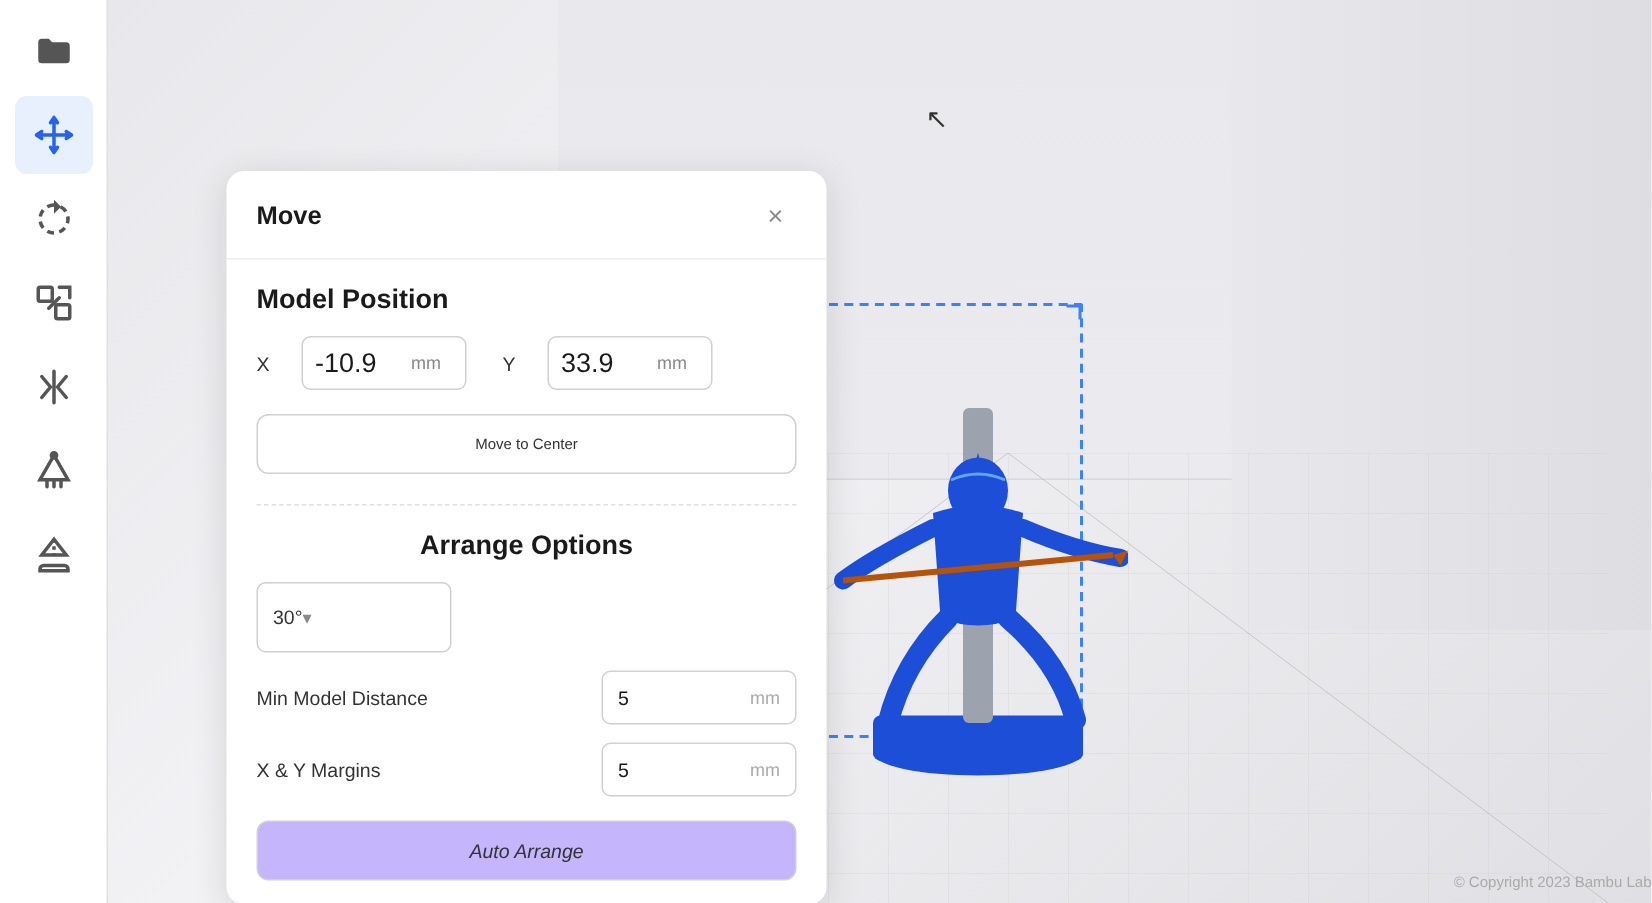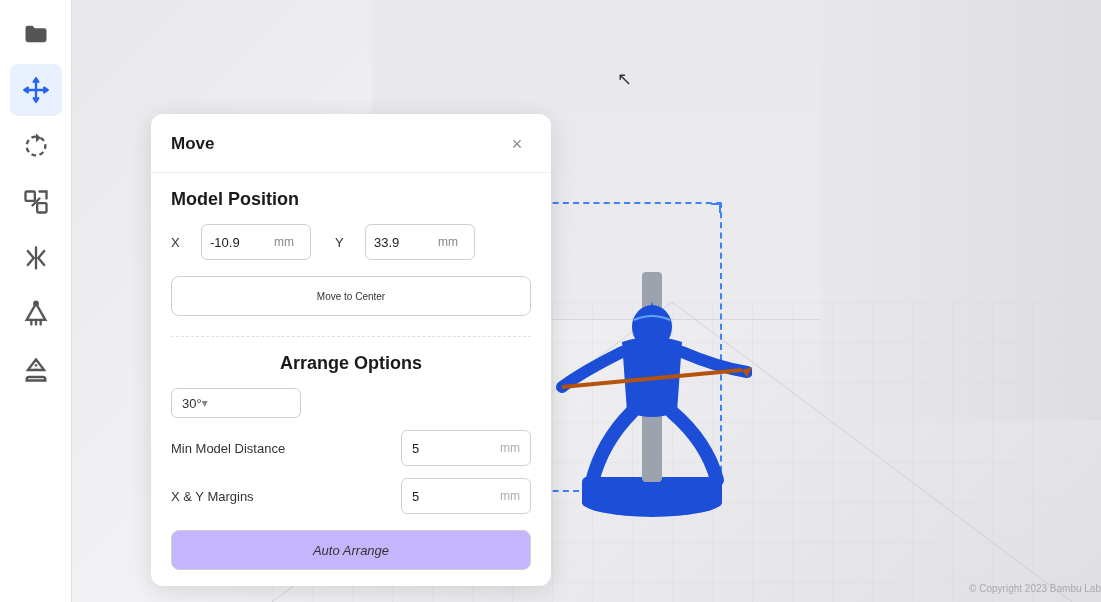--- a/index.html
+++ b/index.html
@@ -210,21 +210,21 @@
       border: 1px solid #d0d0d0;
       border-radius: 6px;
       padding: 0 8px;
       height: 36px;
       width: 110px;
     }
 
     .position-input input {
       border: none;
       outline: none;
-      font-size: 13px;
+      font-size: 18px;
       color: #1a1a1a;
       width: 60px;
       background: transparent;
     }
 
     .position-unit {
       font-size: 12px;
       color: #888;
       margin-left: 4px;
     }
@@ -263,21 +263,21 @@
       font-size: 13px;
       color: #333;
       flex: 1;
     }
 
     .option-select {
       display: flex;
       align-items: center;
       border: 1px solid #d0d0d0;
       border-radius: 6px;
-      height: 30px;
+      height: 47px;
       padding: 0 10px;
       width: 130px;
       cursor: pointer;
       background: #ffffff;
       font-size: 13px;
       color: #333;
     }
 
     .option-input-mm {
       display: flex;

